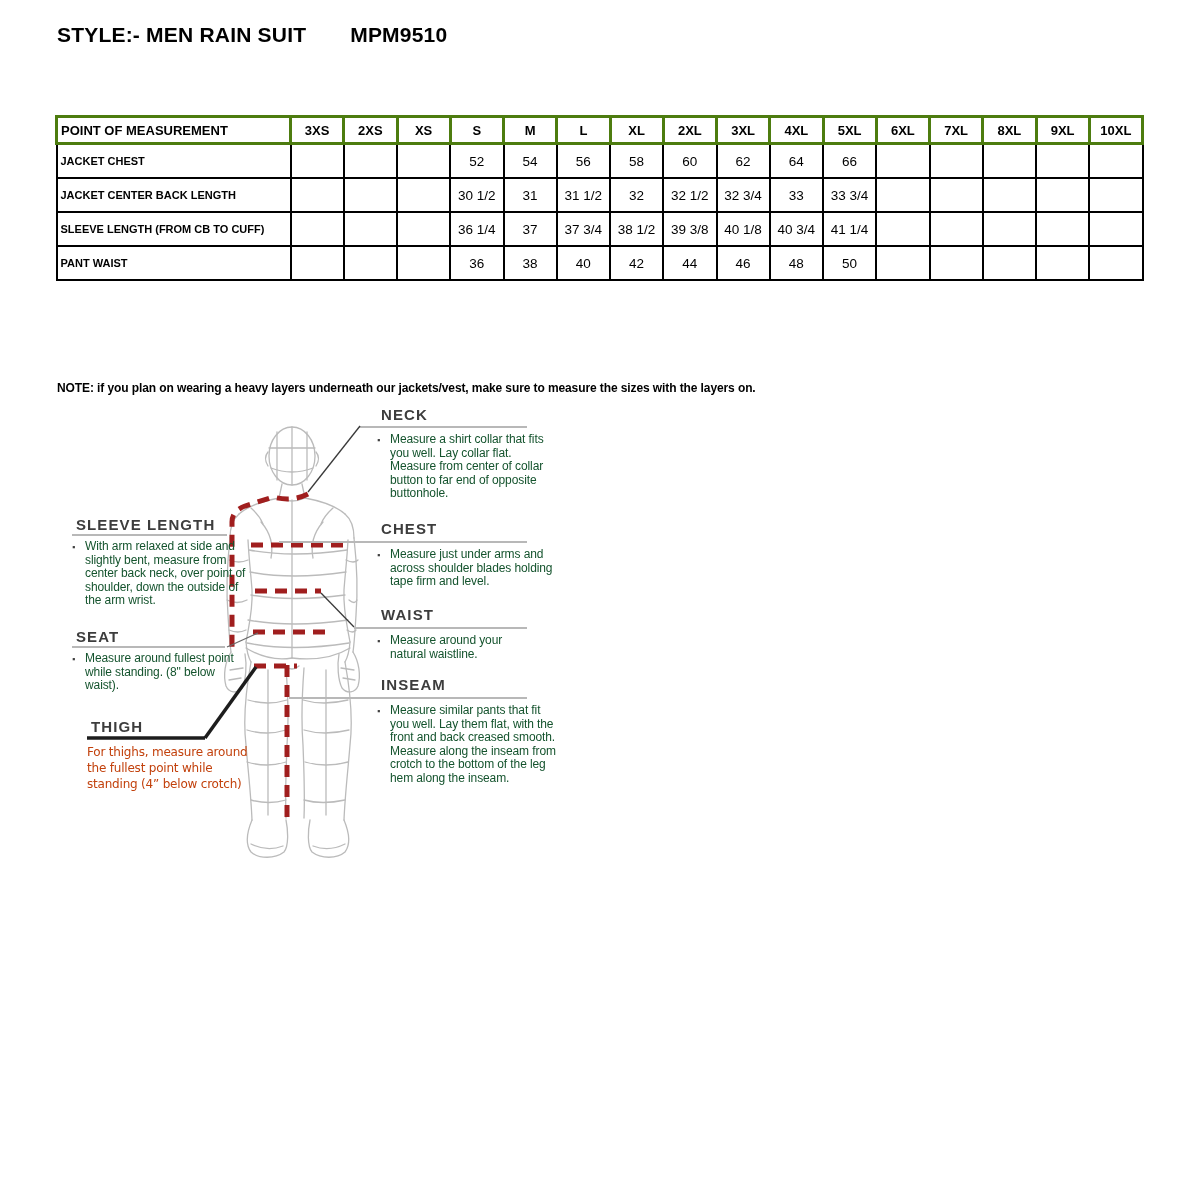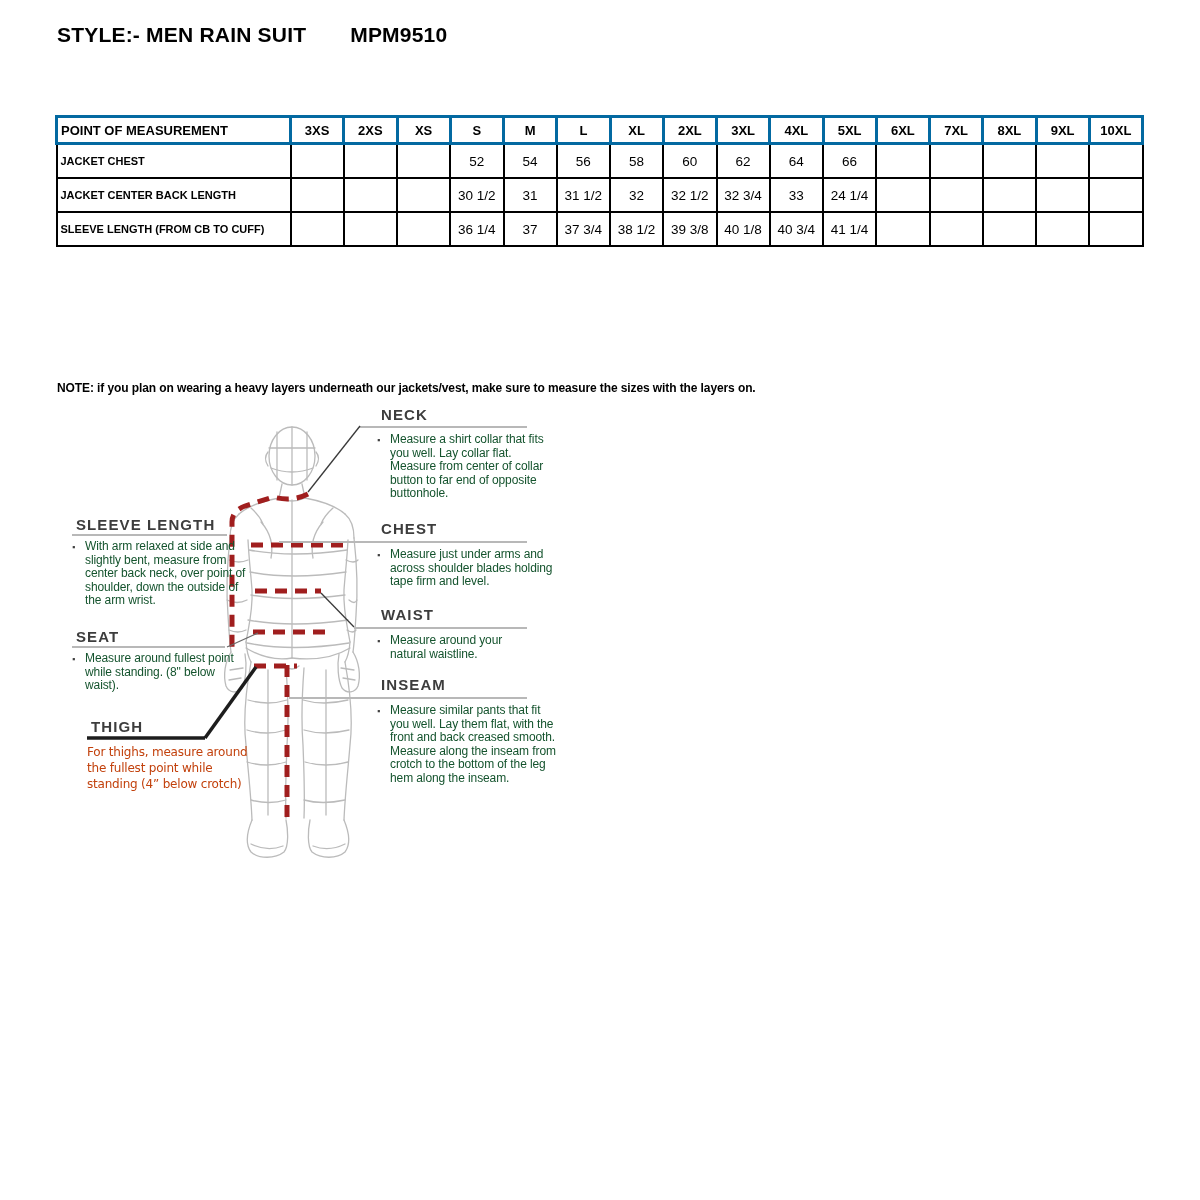--- a/index.html
+++ b/index.html
@@ -8,21 +8,21 @@
 
   
   .doc-title{position:absolute;left:57px;top:23px;font-size:21px;font-weight:bold;
              letter-spacing:.2px;display:flex;gap:44px;}
 
   
   .size-table{position:absolute;left:55px;top:115px;width:1089px;
               border-collapse:collapse;table-layout:fixed;}
   .size-table col.c-first{width:234px;}
   .size-table th,.size-table td{border:2px solid #000;overflow:hidden;white-space:nowrap;}
-  .size-table thead th{border:3px solid #0369a1;height:22px;font-size:13px;font-weight:bold;
+  .size-table thead th{border:3px solid #4d7c0f;height:22px;font-size:13px;font-weight:bold;
                        text-align:center;padding:1px 2px;}
   .size-table thead th.rowhead{text-align:left;padding-left:3px;}
   .size-table tbody th.rowhead{font-size:11px;font-weight:bold;text-align:left;
                                padding-left:3px;height:30px;}
   .size-table tbody td{font-size:13.5px;font-weight:normal;text-align:center;height:30px;}
 
   
   .note{position:absolute;left:57px;top:369px;font-size:12px;font-weight:bold;
         letter-spacing:-.1px;}
 
@@ -106,40 +106,59 @@
         <td></td>
         <td></td>
         <td></td>
         <td>30 1/2</td>
         <td>31</td>
         <td>31 1/2</td>
         <td>32</td>
         <td>32 1/2</td>
         <td>32 3/4</td>
         <td>33</td>
-        <td>24 1/4</td>
+        <td>33 3/4</td>
         <td></td>
         <td></td>
         <td></td>
         <td></td>
         <td></td>
       </tr>
       <tr>
         <th class="rowhead">SLEEVE LENGTH (FROM CB TO CUFF)</th>
         <td></td>
         <td></td>
         <td></td>
         <td>36 1/4</td>
         <td>37</td>
         <td>37 3/4</td>
         <td>38 1/2</td>
         <td>39 3/8</td>
         <td>40 1/8</td>
         <td>40 3/4</td>
         <td>41 1/4</td>
+        <td></td>
+        <td></td>
+        <td></td>
+        <td></td>
+        <td></td>
+      </tr>
+      <tr>
+        <th class="rowhead">PANT WAIST</th>
+        <td></td>
+        <td></td>
+        <td></td>
+        <td>36</td>
+        <td>38</td>
+        <td>40</td>
+        <td>42</td>
+        <td>44</td>
+        <td>46</td>
+        <td>48</td>
+        <td>50</td>
         <td></td>
         <td></td>
         <td></td>
         <td></td>
         <td></td>
       </tr>
     </tbody>
 </table>
 
 <p class="note">NOTE: if you plan on wearing a heavy layers underneath our jackets/vest, make sure to measure the sizes with the layers on.</p>

